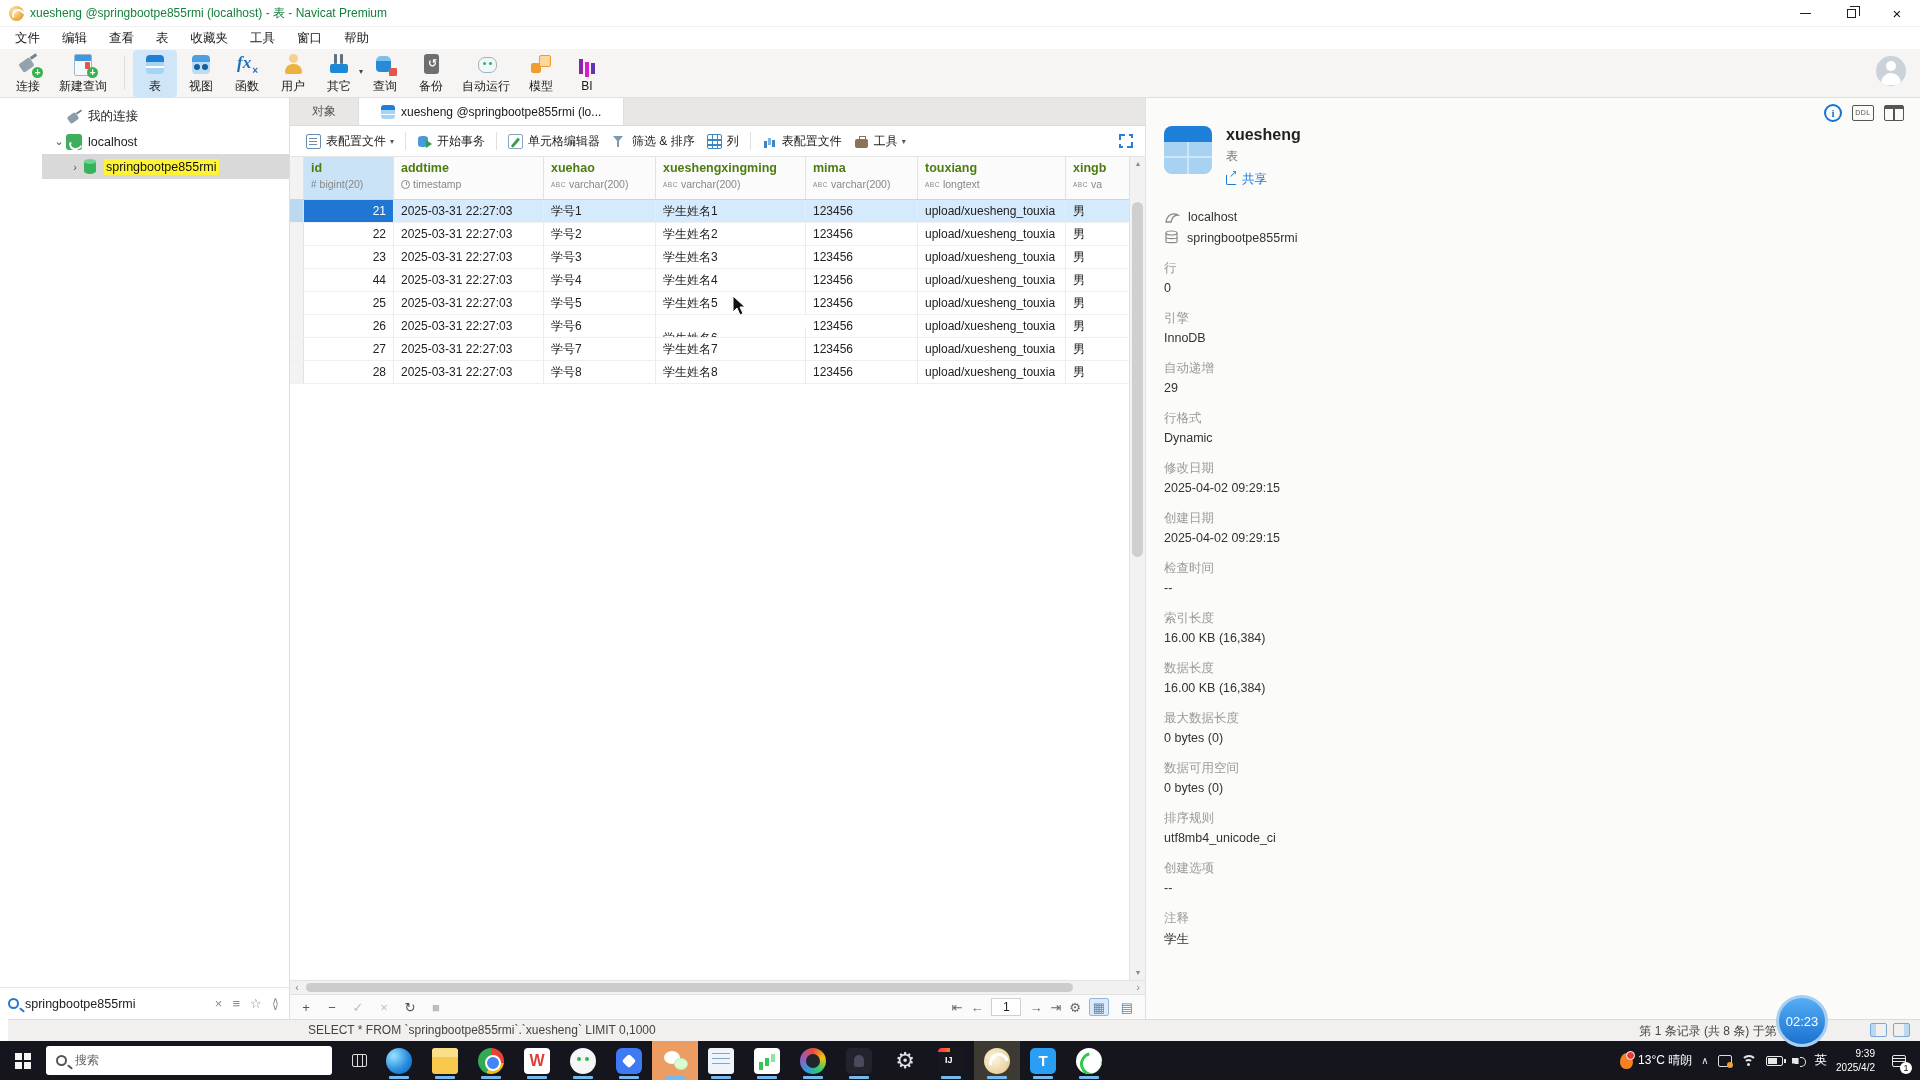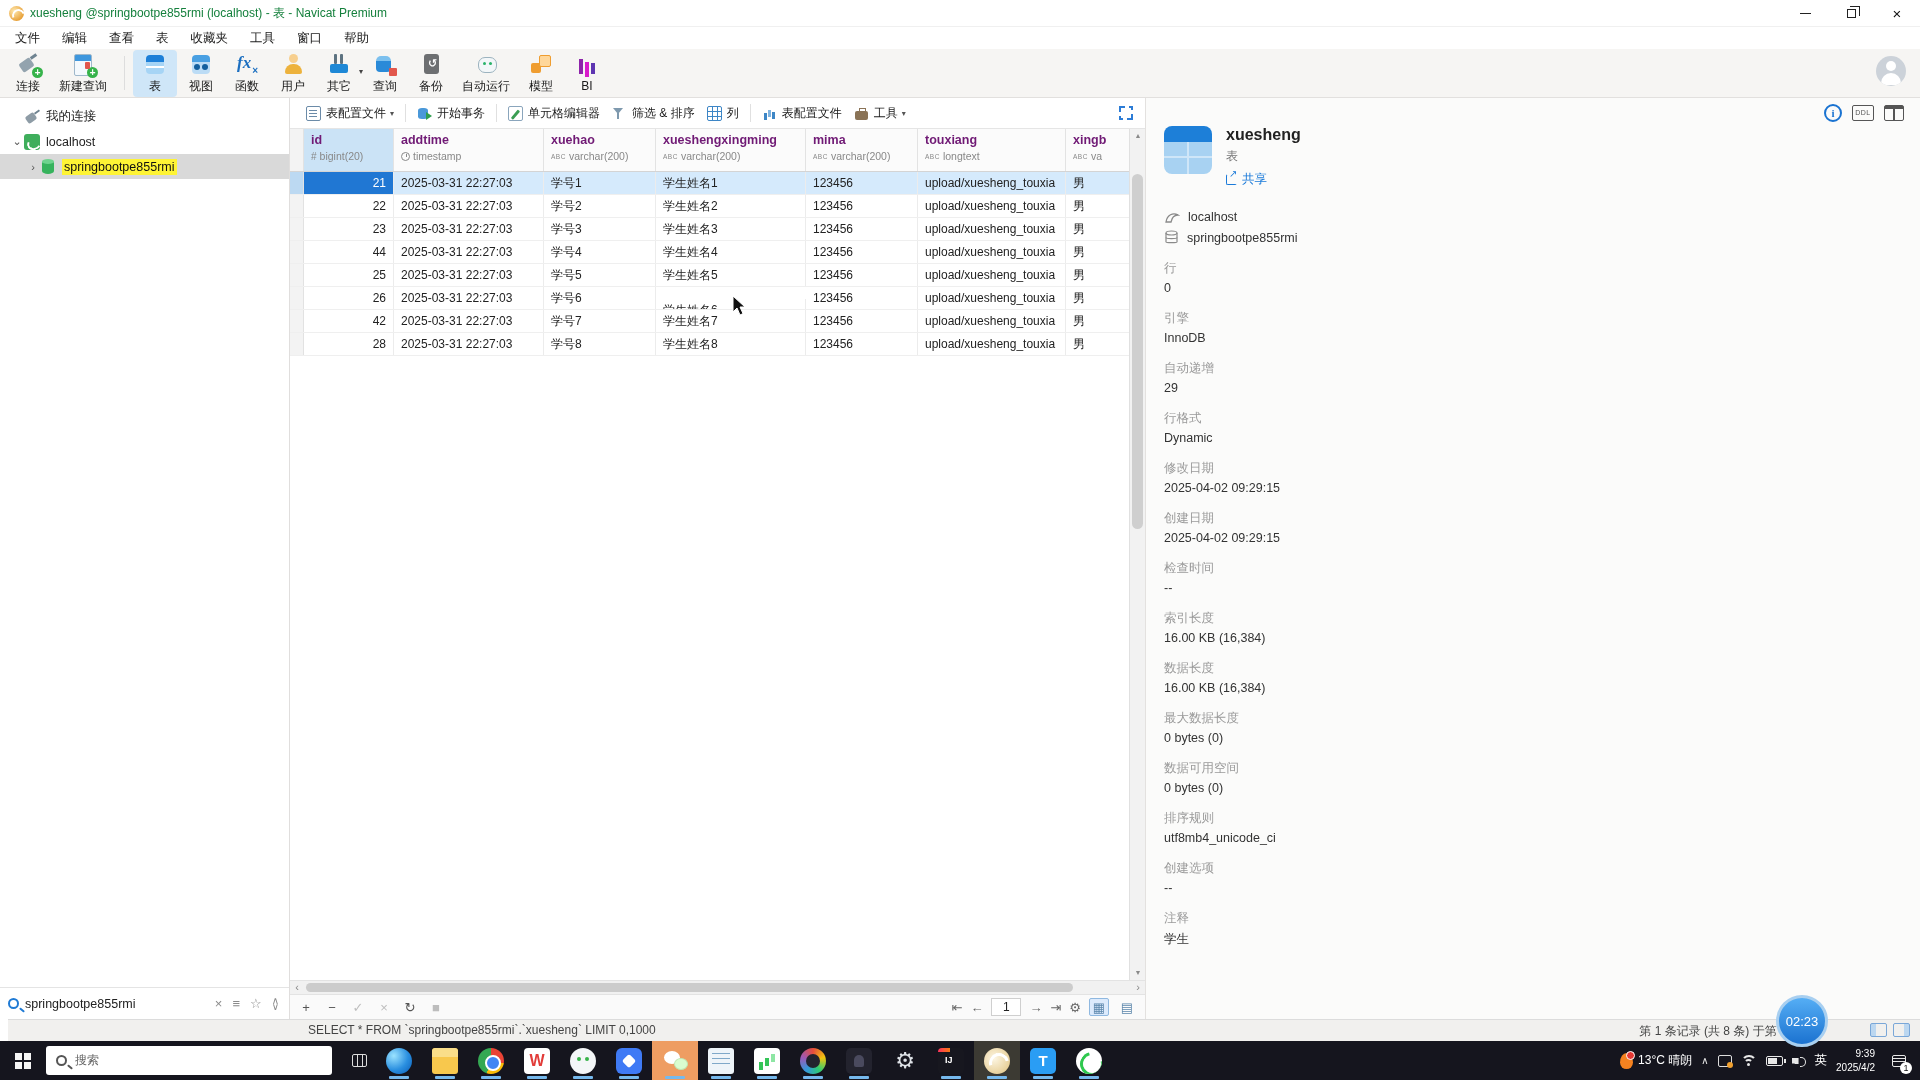--- a/index.html
+++ b/index.html
@@ -59,21 +59,21 @@
   .tbicon.bi::after{content:""; position:absolute; left:16px; bottom:3px; width:4px; height:11px; background:#5e35b1;}
   .avatar { position:absolute; right:14px; top:56px; width:30px; height:30px; border-radius:50%; background:#ccd2d9; overflow:hidden;}
   .avatar::before{content:""; position:absolute; left:10px; top:5px; width:10px; height:10px; border-radius:50%; background:#fff;}
   .avatar::after{content:""; position:absolute; left:5px; top:17px; width:20px; height:12px; border-radius:10px 10px 0 0; background:#fff;}
 
   
   .workspace { position:absolute; left:0; top:98px; right:0; bottom:61px; display:flex; }
 
   
   .sidebar { width:290px; background:#fff; border-right:1px solid #e0dedd; display:flex; flex-direction:column; }
-  .tree { flex:1; padding-top:6px; }
+  .tree { flex:1; padding-top:6px;padding-left:42px; }
   .tree-row { height:25px; display:flex; align-items:center; font-size:12.5px; color:#222; white-space:nowrap;}
   .tree-row.selected { background:#d9d9d9; }
   .tree-arrow { width:14px; text-align:center; color:#555; font-size:11px;}
   .tree-ico { width:16px; height:16px; margin-right:6px; position:relative; flex:none;}
   .tree-ico.connection::before{content:""; position:absolute; left:2px; top:5px; width:10px; height:8px; background:#8e9ca6; border-radius:2px; transform:rotate(-35deg);}
   .tree-ico.connection::after{content:""; position:absolute; left:10px; top:2px; width:6px; height:2px; background:#6f8390; transform:rotate(-35deg);}
   .tree-ico.mysql{ border-radius:3px; background:#3fae5c;}
   .tree-ico.mysql::after{content:""; position:absolute; left:3px; top:4px; width:10px; height:8px; border-radius:50%; border:2px solid #fff; border-color:transparent transparent #fff #fff; transform:rotate(-20deg);}
   .tree-ico.database{ }
   .tree-ico.database::before{content:""; position:absolute; left:2px; top:1px; width:12px; height:14px; border-radius:6px/3px; background:#37b35d;}
@@ -119,21 +119,21 @@
   .expand-ic i{position:absolute; width:4px; height:4px;}
   .expand-ic .tr{right:0; top:0; border-right:2px solid #2c7cd6; border-top:2px solid #2c7cd6;}
   .expand-ic .bl{left:0; bottom:0; border-left:2px solid #2c7cd6; border-bottom:2px solid #2c7cd6;}
 
   
   .grid { flex:1; display:flex; flex-direction:column; overflow:hidden; position:relative;}
   .grid-head { height:43px; display:flex; border-bottom:1px solid #d4d4d4; background:#fbfbfb;}
   .gutter { width:14px; flex:none; background:#f3f3f3; border-right:1px solid #e2e2e2;}
   .hcell { flex:none; border-right:1px solid #e3e3e3; padding:4px 7px 0; overflow:hidden;}
   .hcell.sel { background:#cbe3f6; }
-  .hname { font-weight:bold; font-size:12.5px; color:#701a75; white-space:nowrap;}
+  .hname { font-weight:bold; font-size:12.5px; color:#4d7c0f; white-space:nowrap;}
   .htype { margin-top:3px; font-size:10.5px; color:#888; display:flex; align-items:center; gap:3px; white-space:nowrap;}
   .tico-abc{ font-size:6.5px; letter-spacing:.5px; color:#888;}
   .tico-hash{ font-size:10px; color:#888;}
   .tico-clock{ width:9px; height:9px; border:1px solid #888; border-radius:50%; position:relative;}
   .tico-clock::after{content:""; position:absolute; left:3.5px; top:1.5px; width:1px; height:3px; background:#888;}
   .grid-body { flex:1; position:relative; background:#fff;}
   .grow { height:23px; display:flex; border-bottom:1px solid #efefef; background:#fff;}
   .grow.selected { background:#d5eafc; }
   .grow.selected .gutter{ background:#bcd9f2;}
   .gcell { flex:none; border-right:1px solid #ececec; padding:0 7px; font-size:12px; color:#222; line-height:22px; white-space:nowrap; overflow:hidden;}
@@ -383,20 +383,29 @@
         <span class="s-ic">≡</span>
         <span class="s-ic">☆</span>
         <span class="s-ic small">
             <span>∧</span>
             <span>∨</span>
           </span>
       </div>
     </div>
 
     <div class="main">
+      <div class="tabbar" id="tabbar">
+          <div class="tab">
+            <span>对象</span>
+          </div>
+          <div class="tab active">
+            <span class="mini-table"></span>
+            <span>xuesheng @springbootpe855rmi (lo...</span>
+          </div>
+        </div>
       <div class="table-toolbar" id="tabletoolbar">
           <div class="tt-btn">
             <span class="ticon profile"></span>
             <span>表配置文件</span>
             <span class="tt-caret">▾</span>
           </div>
           <div class="tt-sep"></div>
           <div class="tt-btn">
             <span class="ticon transaction"></span>
             <span>开始事务</span>
@@ -538,21 +547,21 @@
               <div class="gcell num" style="width: 90px;">26</div>
               <div class="gcell" style="width: 150px;">2025-03-31 22:27:03</div>
               <div class="gcell" style="width: 112px;">学号6</div>
               <div class="gcell" style="width: 150px; margin-top: 12px;">学生姓名6</div>
               <div class="gcell" style="width: 112px;">123456</div>
               <div class="gcell" style="width: 148px;">upload/xuesheng_touxia</div>
               <div class="gcell" style="width: 43px; flex: 1 1 0%;">男</div>
             </div>
             <div class="grow">
               <div class="gutter"></div>
-              <div class="gcell num" style="width: 90px;">42</div>
+              <div class="gcell num" style="width: 90px;">27</div>
               <div class="gcell" style="width: 150px;">2025-03-31 22:27:03</div>
               <div class="gcell" style="width: 112px;">学号7</div>
               <div class="gcell" style="width: 150px;">学生姓名7</div>
               <div class="gcell" style="width: 112px;">123456</div>
               <div class="gcell" style="width: 148px;">upload/xuesheng_touxia</div>
               <div class="gcell" style="width: 43px; flex: 1 1 0%;">男</div>
             </div>
             <div class="grow">
               <div class="gutter"></div>
               <div class="gcell num" style="width: 90px;">28</div>

